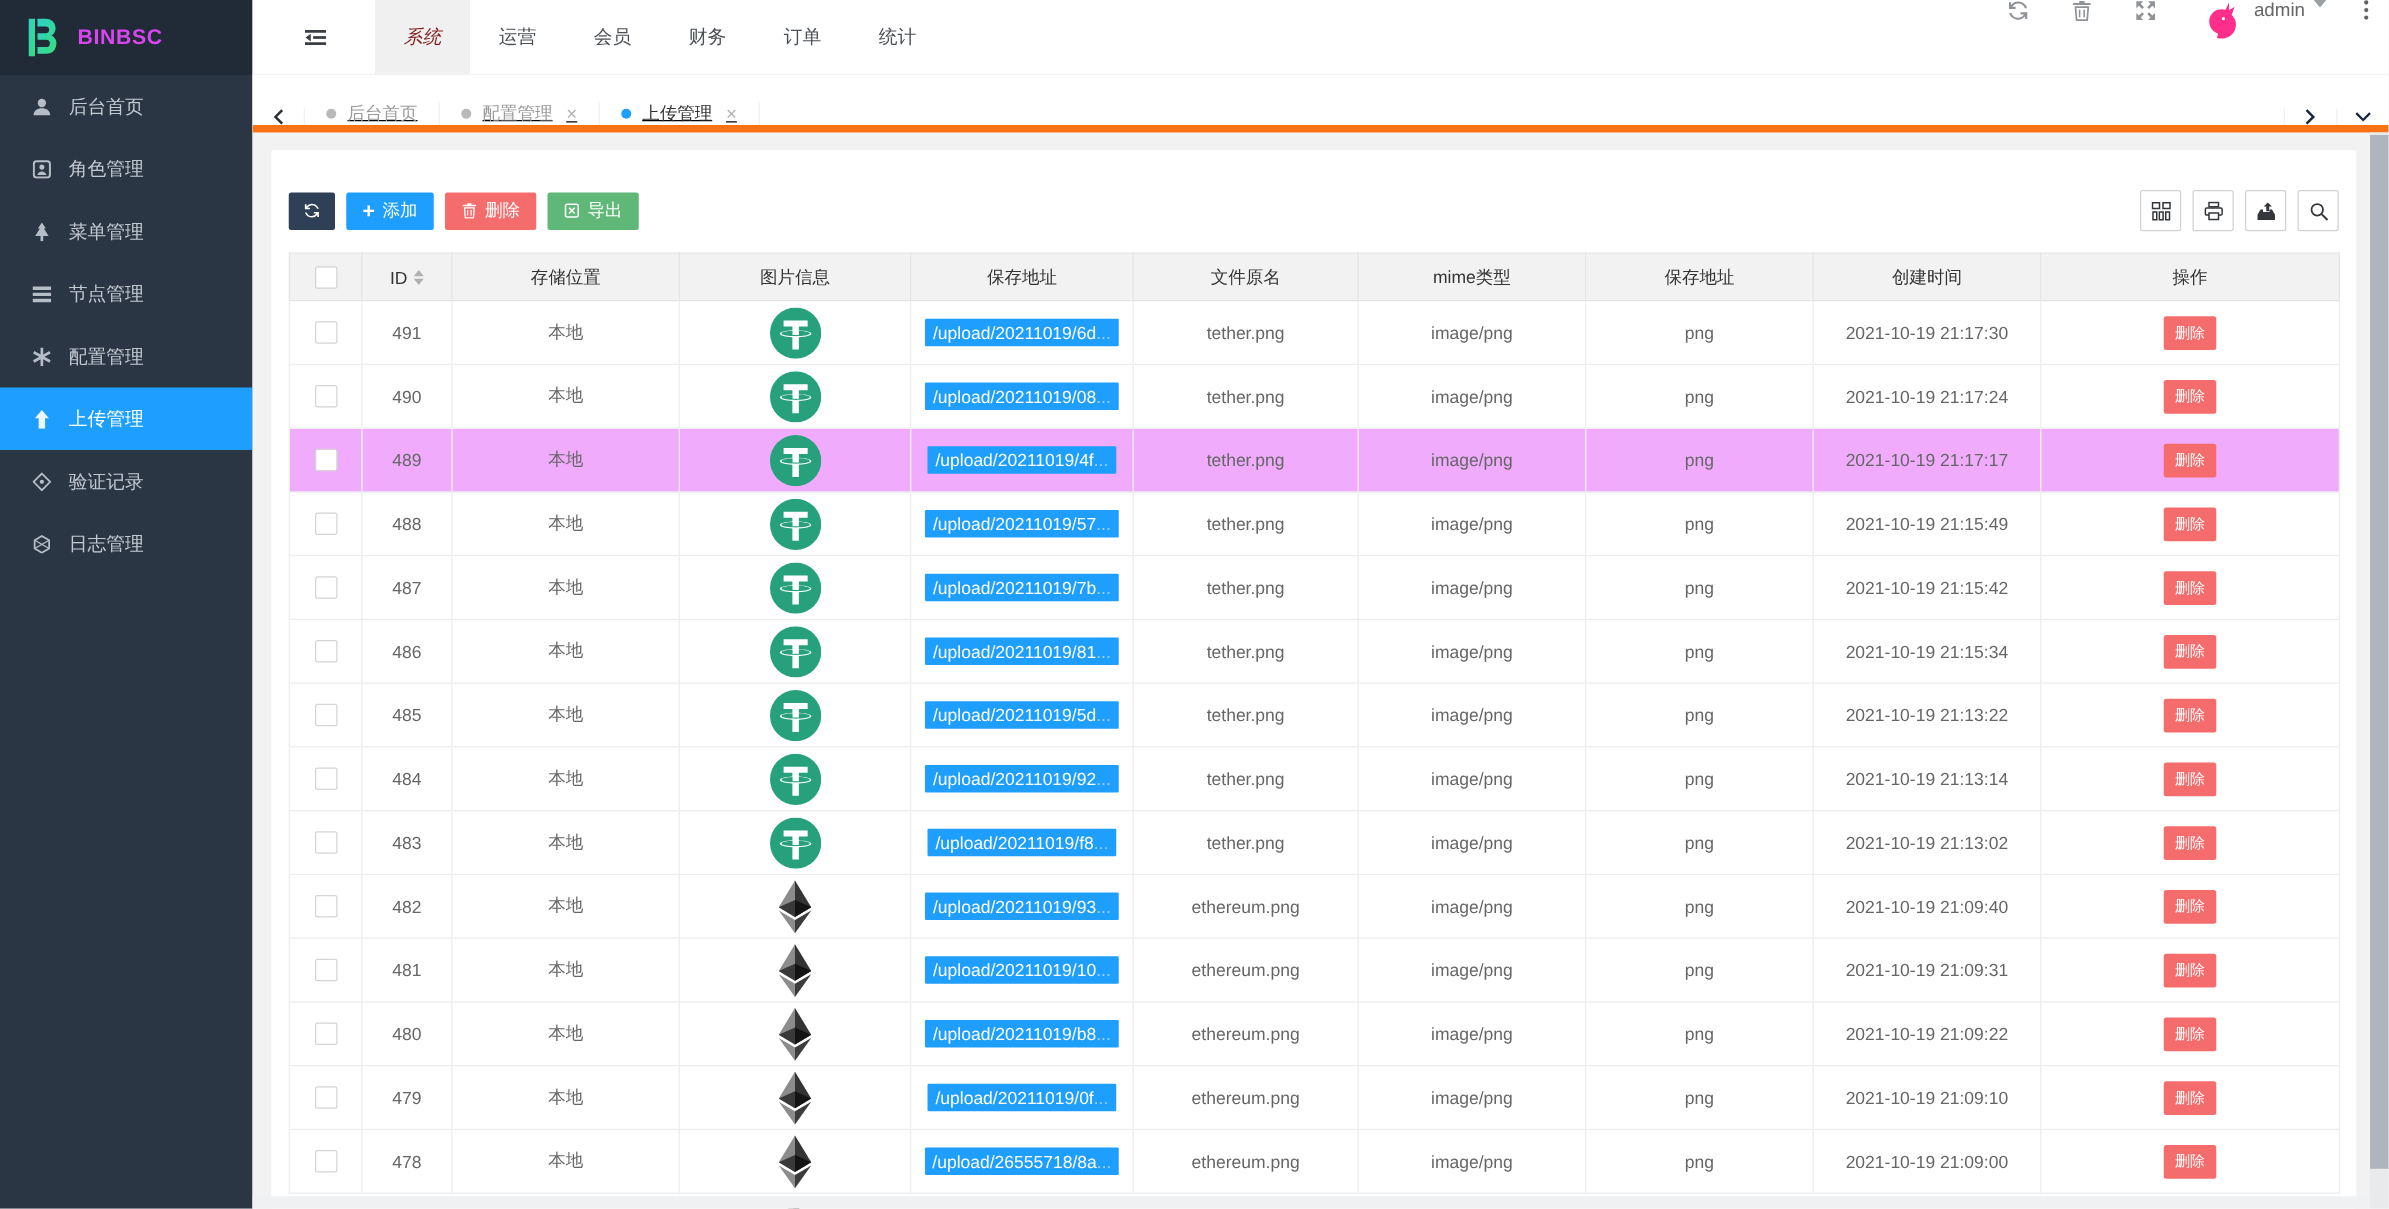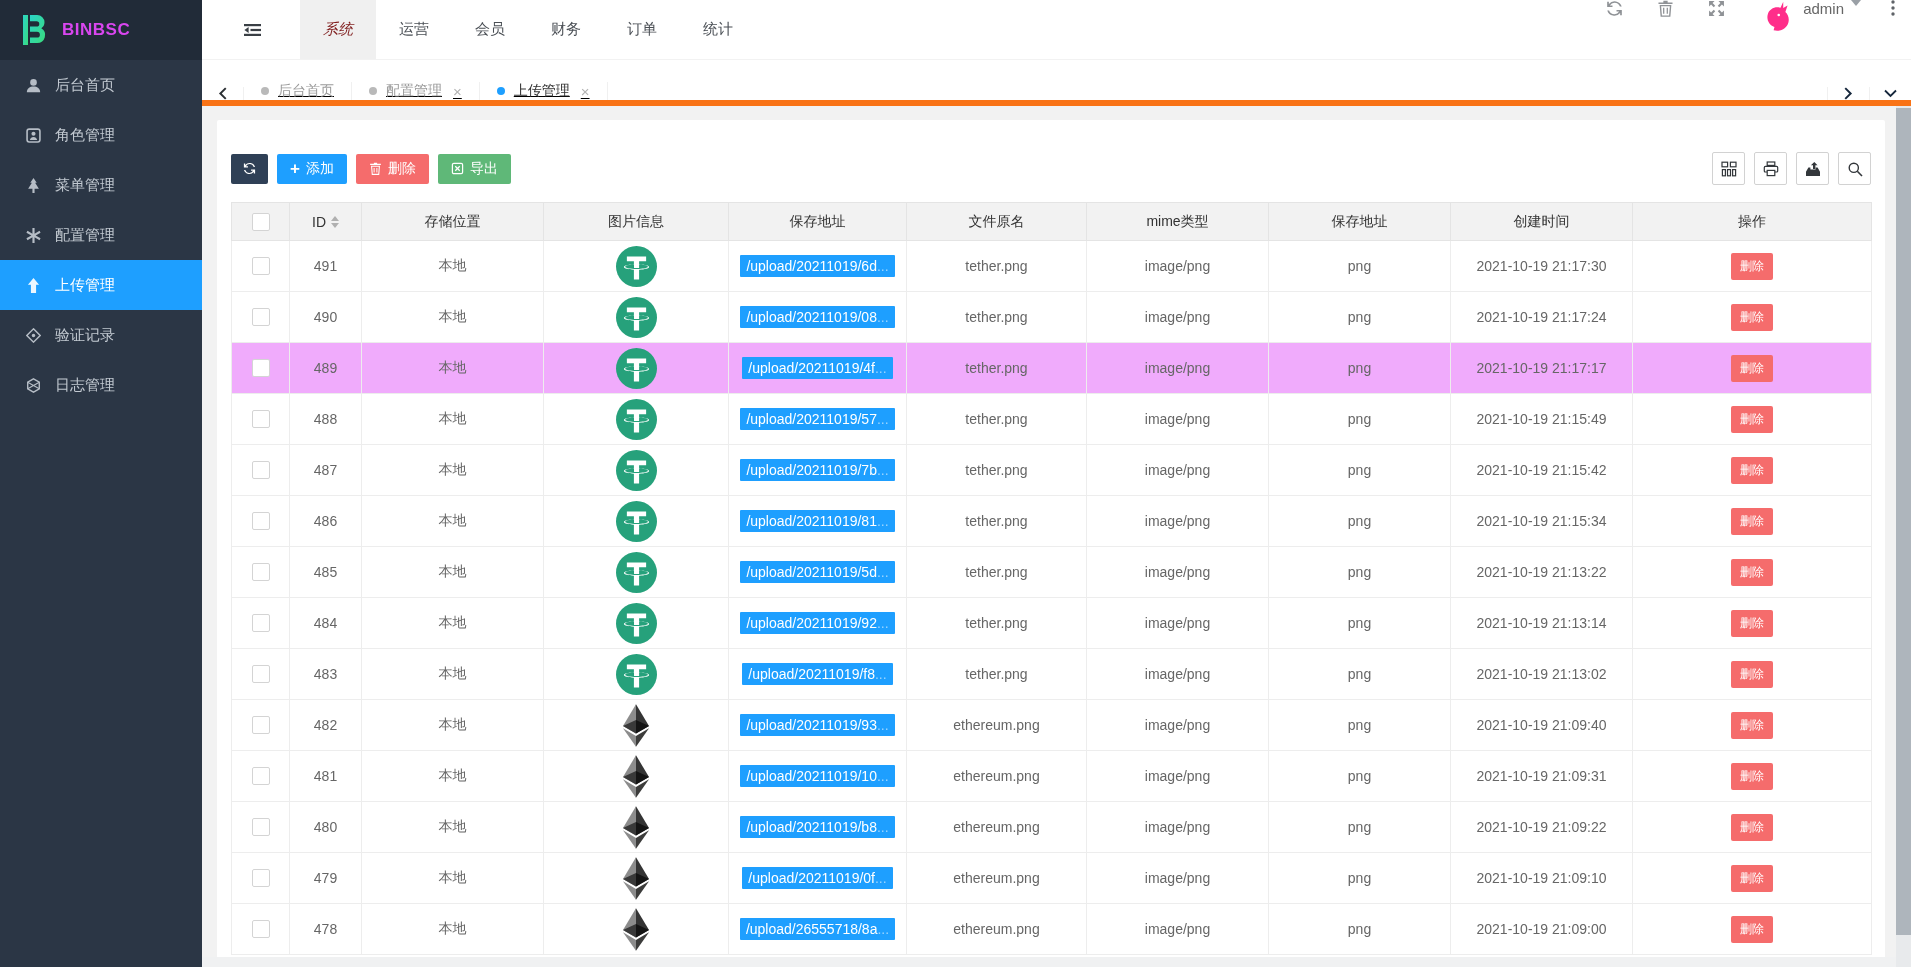--- a/index.html
+++ b/index.html
@@ -138,20 +138,30 @@
           </span>
           <span>角色管理</span>
         </div>
         <div class="side-item">
           <span class="icon">
             <svg viewBox="0 0 14 14" fill="currentColor">
               <path d="M7 0l3 4.5H8.5L12 10H8v4H6v-4H2l3.5-5.5H4z"></path>
             </svg>
           </span>
           <span>菜单管理</span>
+        </div>
+        <div class="side-item">
+          <span class="icon">
+            <svg viewBox="0 0 14 14" fill="currentColor">
+              <rect y="1.2" width="14" height="2.5" rx=".5"></rect>
+              <rect y="5.75" width="14" height="2.5" rx=".5"></rect>
+              <rect y="10.3" width="14" height="2.5" rx=".5"></rect>
+            </svg>
+          </span>
+          <span>节点管理</span>
         </div>
         <div class="side-item">
           <span class="icon">
             <svg viewBox="0 0 14 14" fill="currentColor">
               <path d="M6 0h2v5.3l4.6-2.7 1 1.8L9 7l4.6 2.6-1 1.8L8 8.7V14H6V8.7l-4.6 2.7-1-1.8L5 7 .4 4.4l1-1.8L6 5.3z"></path>
             </svg>
           </span>
           <span>配置管理</span>
         </div>
         <div class="side-item active">

